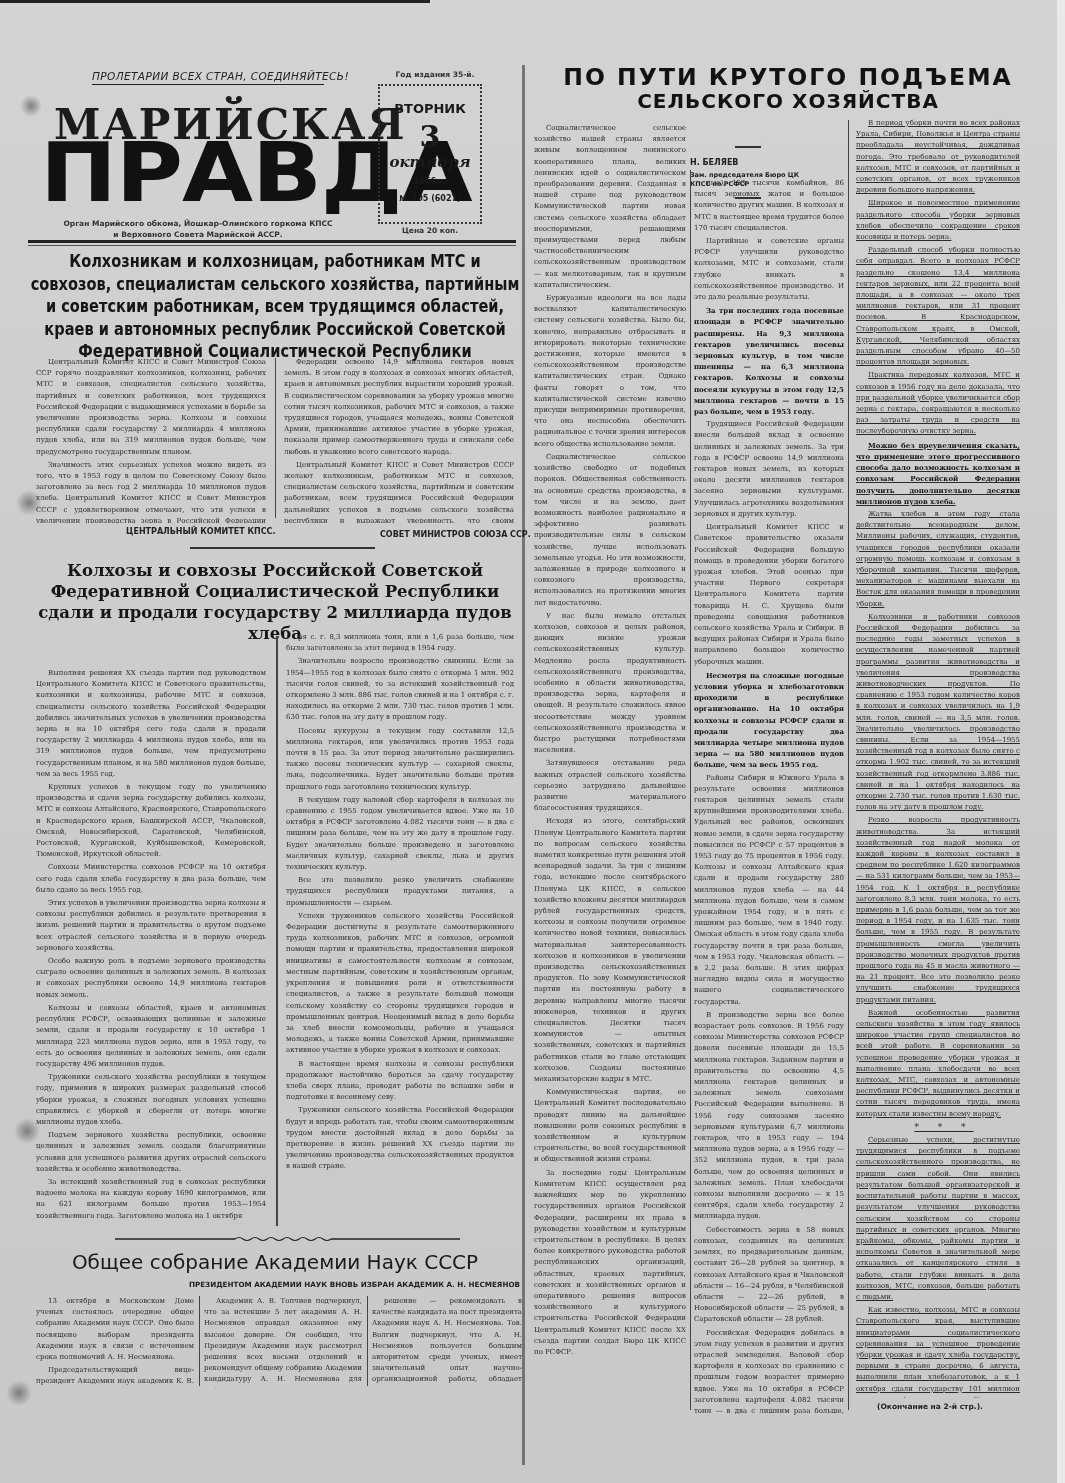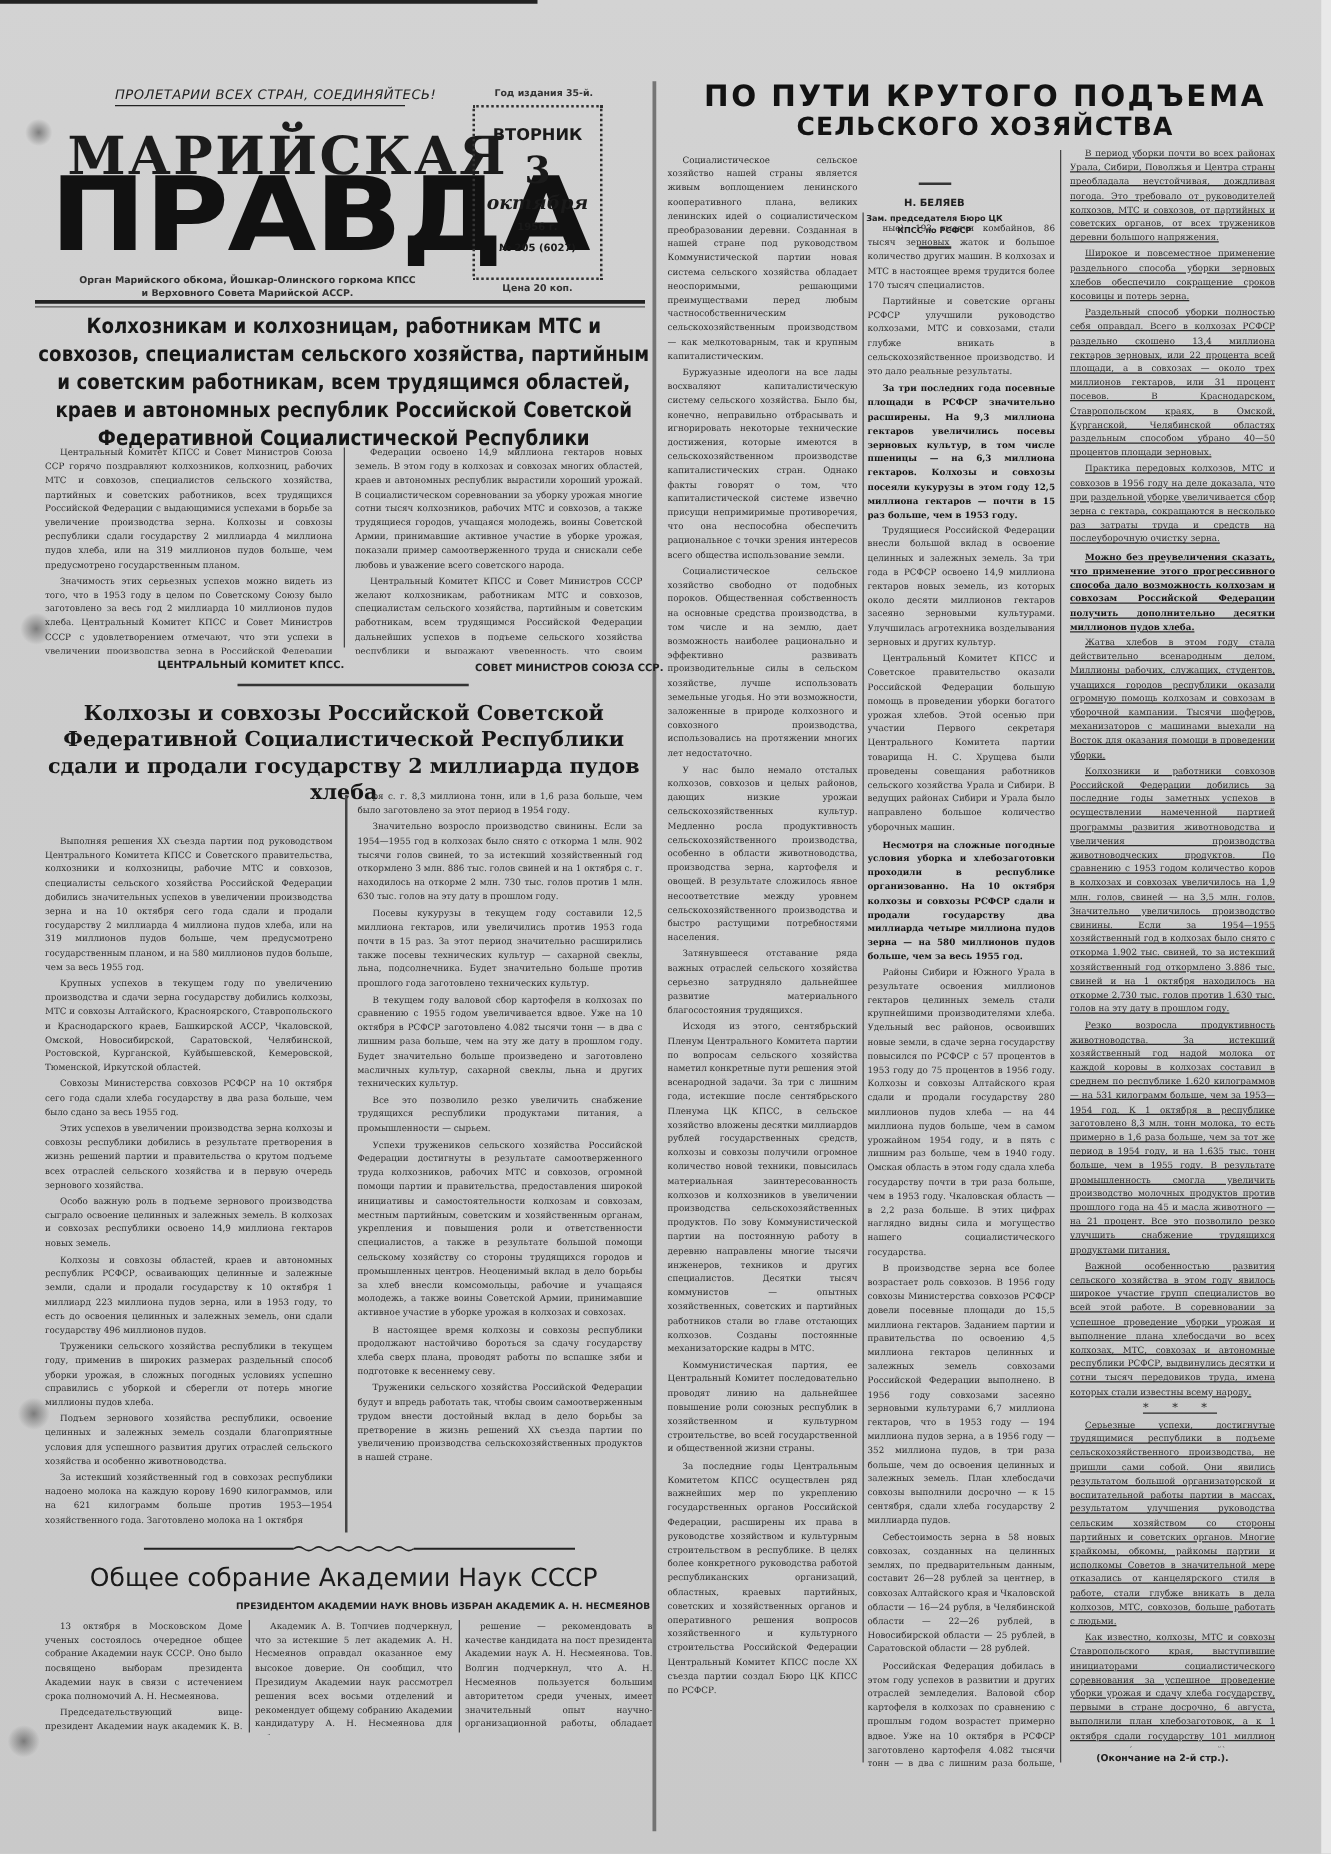--- a/index.html
+++ b/index.html
@@ -103,21 +103,21 @@
   }
 
   
   .main-head {
     position: absolute; left: 548px; top: 64px; width: 480px; text-align: center;
     font-family: "DejaVu Sans", sans-serif; font-weight: bold; color: #121212;
   }
   .main-head .l1 { font-size: 23.5px; line-height: 26px; letter-spacing: 2px; }
   .main-head .l2 { font-size: 20px; line-height: 22px; letter-spacing: 1px; }
   .byline {
-    position: absolute; left: 690px; top: 146px; width: 115px; text-align: center;
+    position: absolute; left: 690px; top: 146px; width: 115px; 
     font-family: "DejaVu Sans", sans-serif; color: #222;
   }
   .byline .name { font-weight: bold; font-size: 8px; margin-top: 10px; }
   .byline .pos { font-weight: bold; font-size: 6.5px; line-height: 9px; margin-top: 4px; }
   .byline .rule { width: 26px; height: 2px; background: #333; margin: 0 auto; }
   .stars { text-align: center; font-size: 9px; letter-spacing: 8px; }
   .cont {
     position: absolute; left: 830px; top: 1402px; width: 200px; text-align: center;
     font-family: "DejaVu Sans", sans-serif; font-weight: bold; font-size: 7.5px; color: #222;
   }

